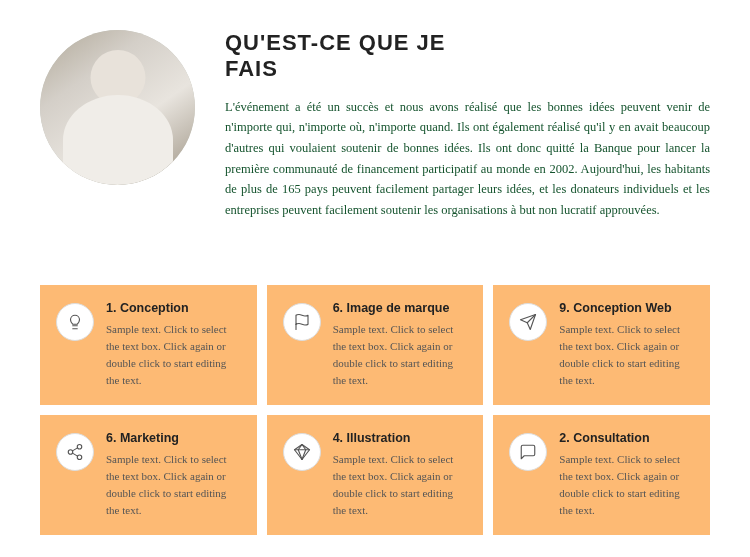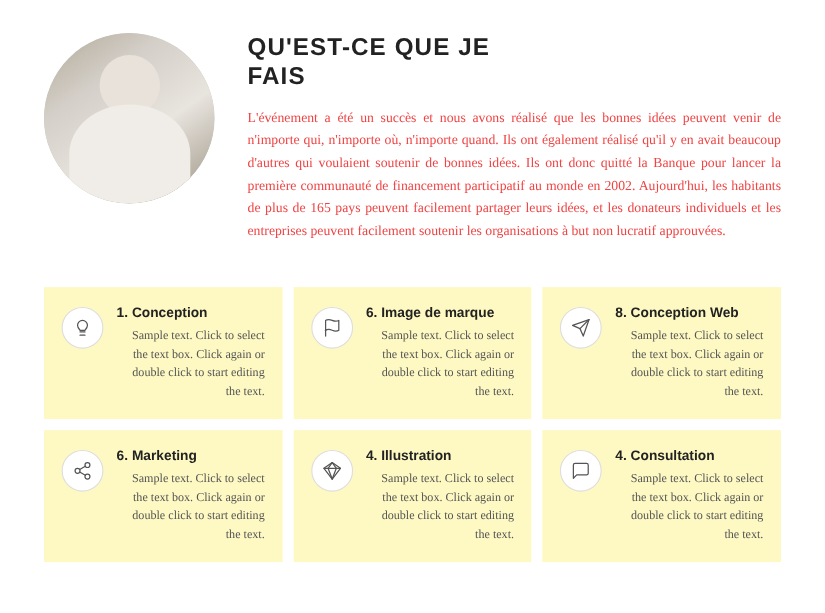--- a/index.html
+++ b/index.html
@@ -15,21 +15,21 @@
     .page-wrapper {
       width: 750px;
       padding: 30px 40px 20px 40px;
     }
 
     
     .top-section {
       display: flex;
       gap: 30px;
       align-items: flex-start;
-      margin-bottom: 40px;
+      margin-bottom: 64px;
     }
 
     .avatar-container {
       flex-shrink: 0;
       width: 155px;
       height: 155px;
       border-radius: 50%;
       overflow: hidden;
       background: #c8c8c0;
       display: flex;
@@ -81,33 +81,33 @@
       letter-spacing: 1px;
       text-transform: uppercase;
       color: #222;
       margin-bottom: 14px;
       line-height: 1.2;
     }
 
     .section-body {
       font-size: 12.5px;
       line-height: 1.65;
-      color: #ef4444;
+      color: #14532d;
       text-align: justify;
     }
 
     
     .cards-grid {
       display: grid;
       grid-template-columns: repeat(3, 1fr);
       gap: 10px;
     }
 
     .card {
-      background: #fef9c3;
+      background: #fdba74;
       padding: 16px 16px 16px 16px;
       display: flex;
       gap: 12px;
       align-items: flex-start;
       min-height: 120px;
     }
 
     .card-icon-wrap {
       flex-shrink: 0;
       width: 38px;
@@ -140,21 +140,20 @@
       font-size: 12.5px;
       font-weight: 700;
       color: #222;
       margin-bottom: 6px;
     }
 
     .card-text {
       font-size: 11px;
       line-height: 1.55;
       color: #555;
-      text-align: right;
     }
   </style>
 </head>
 <body>
 
 <div class="page-wrapper">
 
   <div class="top-section">
     <div class="avatar-container">
       <div class="avatar-image"></div>
@@ -194,21 +193,21 @@
     </div>
   </div>
       <div class="card">
     <div class="card-icon-wrap">
       <svg viewBox="0 0 24 24">
             <line x1="22" y1="2" x2="11" y2="13"></line>
             <polygon points="22 2 15 22 11 13 2 9 22 2"></polygon>
           </svg>
     </div>
     <div class="card-content">
-      <div class="card-title">8. Conception Web</div>
+      <div class="card-title">9. Conception Web</div>
       <div class="card-text">Sample text. Click to select the text box. Click again or double click to start editing the text.</div>
     </div>
   </div>
       <div class="card">
     <div class="card-icon-wrap">
       <svg viewBox="0 0 24 24">
             <circle cx="18" cy="5" r="3"></circle>
             <circle cx="6" cy="12" r="3"></circle>
             <circle cx="18" cy="19" r="3"></circle>
             <line x1="8.59" y1="13.51" x2="15.42" y2="17.49"></line>
@@ -236,19 +235,19 @@
       <div class="card-text">Sample text. Click to select the text box. Click again or double click to start editing the text.</div>
     </div>
   </div>
       <div class="card">
     <div class="card-icon-wrap">
       <svg viewBox="0 0 24 24">
             <path d="M21 15a2 2 0 0 1-2 2H7l-4 4V5a2 2 0 0 1 2-2h14a2 2 0 0 1 2 2z"></path>
           </svg>
     </div>
     <div class="card-content">
-      <div class="card-title">4. Consultation</div>
+      <div class="card-title">2. Consultation</div>
       <div class="card-text">Sample text. Click to select the text box. Click again or double click to start editing the text.</div>
     </div>
   </div>
     </div>
 
 </div>
 
 </body></html>

